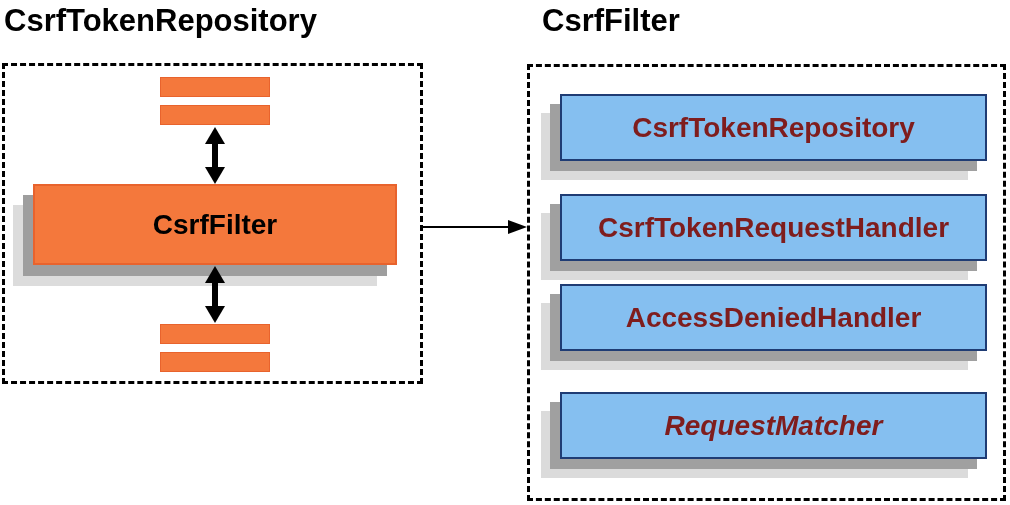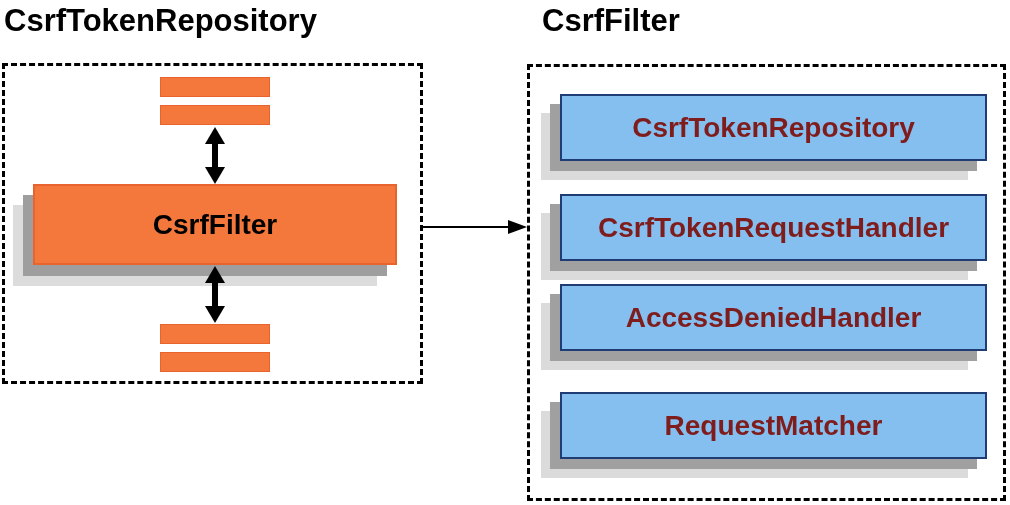--- a/index.html
+++ b/index.html
@@ -97,21 +97,21 @@
     align-items: center;
     justify-content: center;
     font-size: 28px;
     font-weight: bold;
     color: #7f1d1d;
     white-space: nowrap;
   }
   .comp-1 { top: 94px; }
   .comp-2 { top: 194px; }
   .comp-3 { top: 284px; }
-  .comp-4 { top: 392px; }
+  .comp-4 { top: 392px; font-style: italic; }
 </style>
 </head>
 <body>
 
 <div class="canvas">
 
   <div class="panel-title title-left">CsrfTokenRepository</div>
 
   <div class="panel-title title-right">CsrfFilter</div>
 

